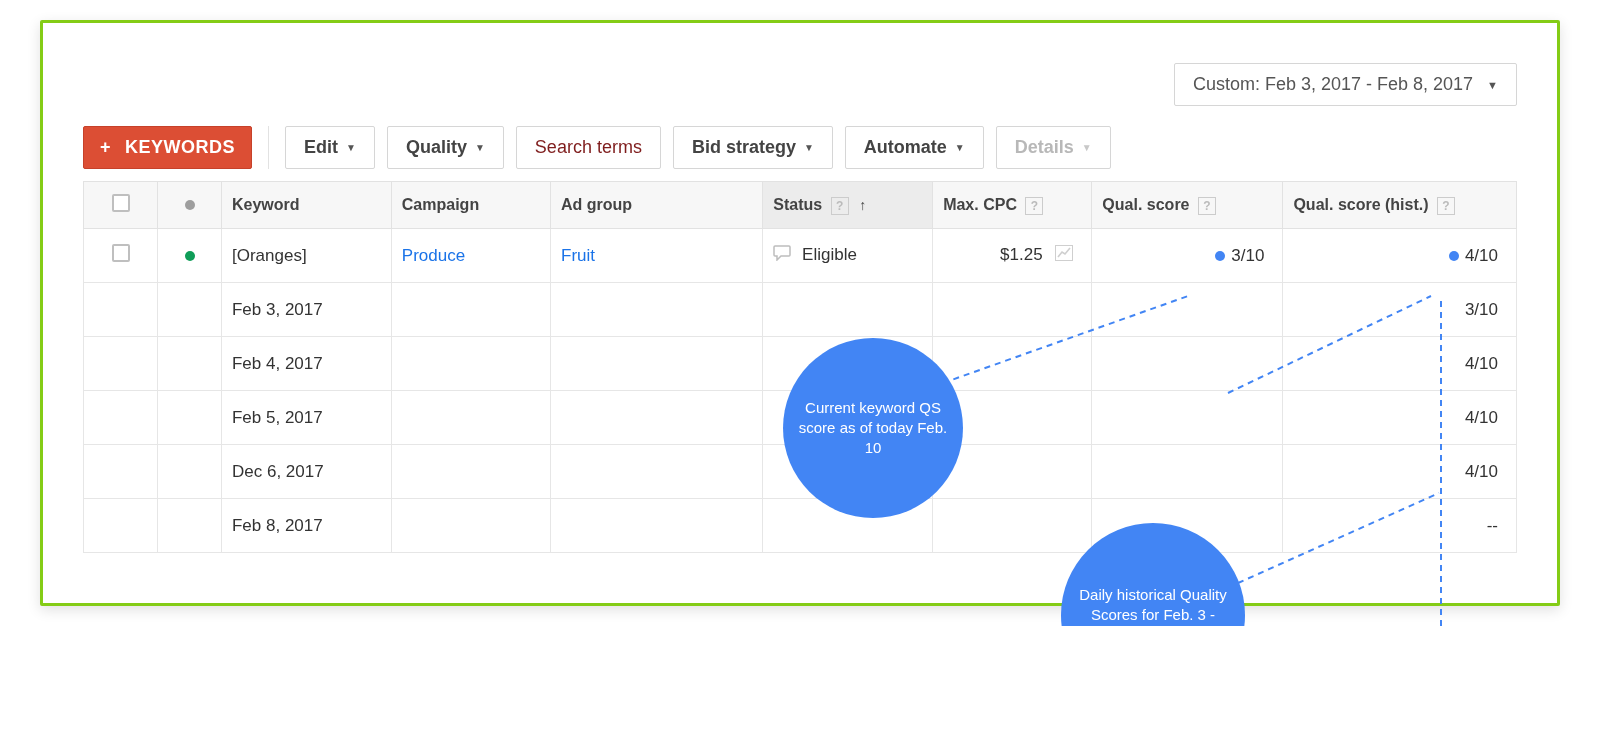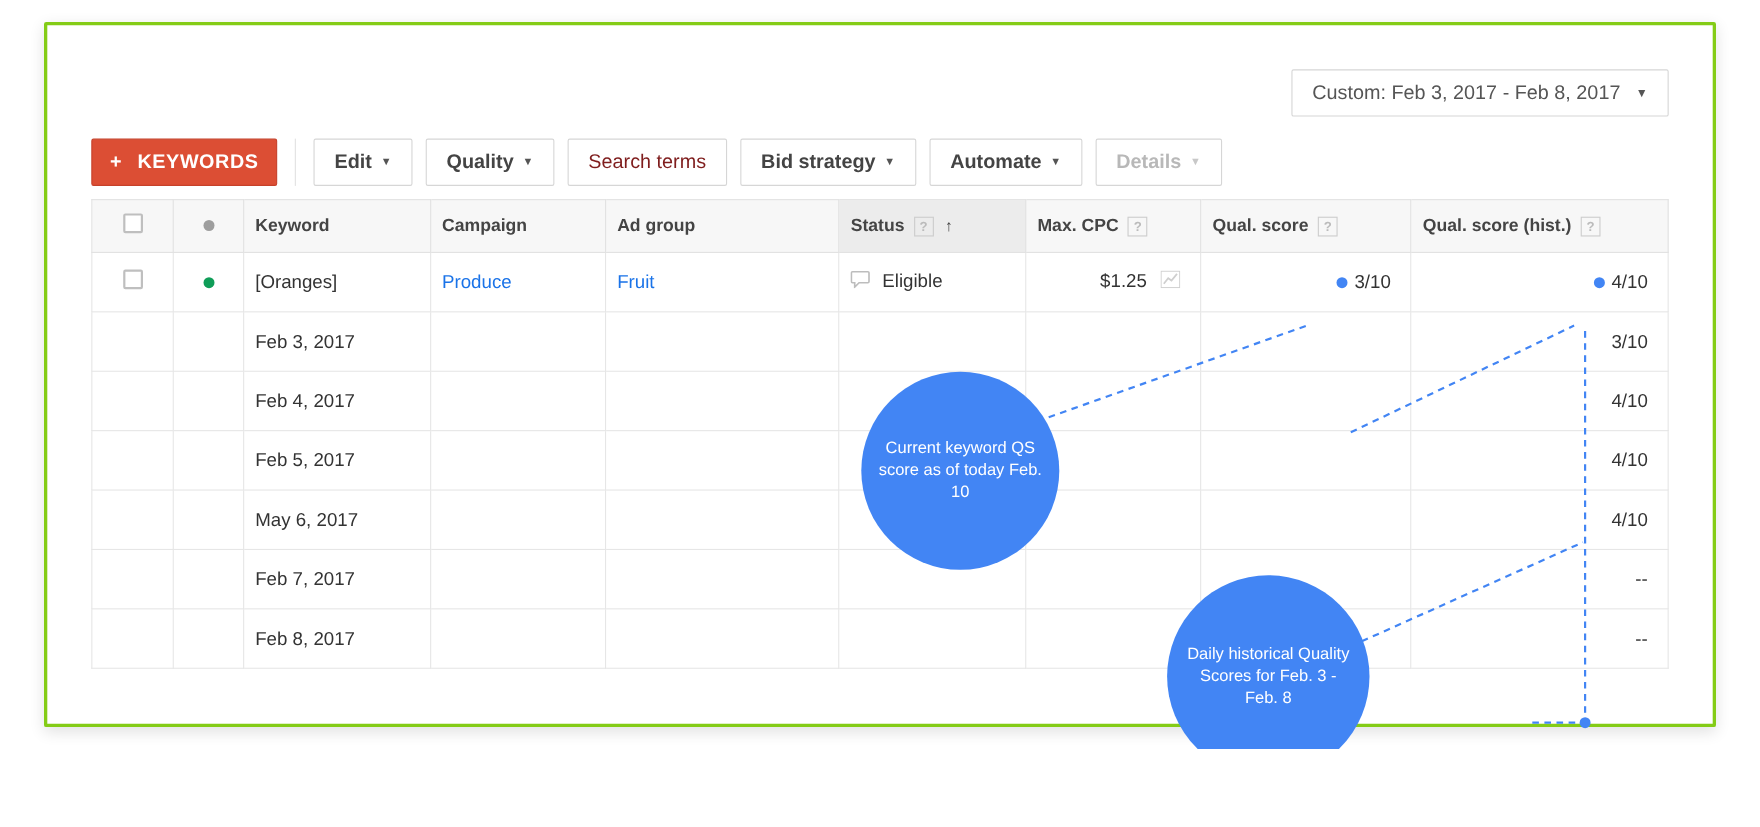--- a/index.html
+++ b/index.html
@@ -325,38 +325,27 @@
         <td></td>
           <td></td>
           <td></td>
           <td class="col-cpc"></td>
           <td class="col-qs"></td>
         <td class="col-qsh">4/10</td>
       </tr>
       <tr>
         <td></td>
           <td></td>
-        <td>May 6, 2017</td>
+        <td>Dec 6, 2017</td>
         <td></td>
           <td></td>
           <td></td>
           <td class="col-cpc"></td>
           <td class="col-qs"></td>
         <td class="col-qsh">4/10</td>
-      </tr>
-      <tr>
-        <td></td>
-          <td></td>
-        <td>Feb 7, 2017</td>
-        <td></td>
-          <td></td>
-          <td></td>
-          <td class="col-cpc"></td>
-          <td class="col-qs"></td>
-        <td class="col-qsh">--</td>
       </tr>
       <tr>
         <td></td>
           <td></td>
         <td>Feb 8, 2017</td>
         <td></td>
           <td></td>
           <td></td>
           <td class="col-cpc"></td>
           <td class="col-qs"></td>

